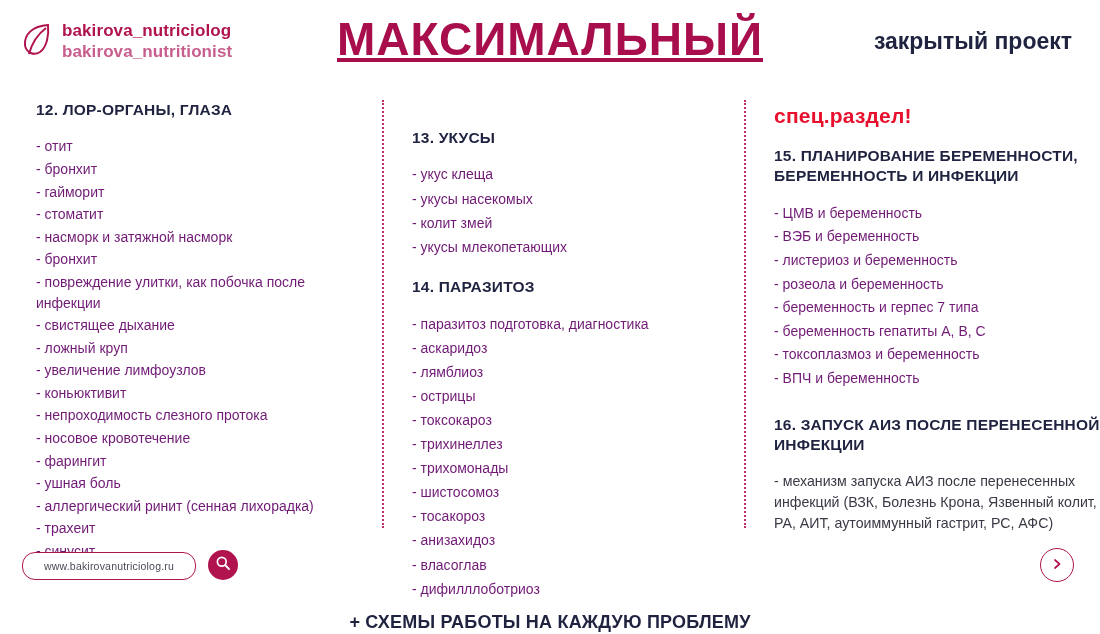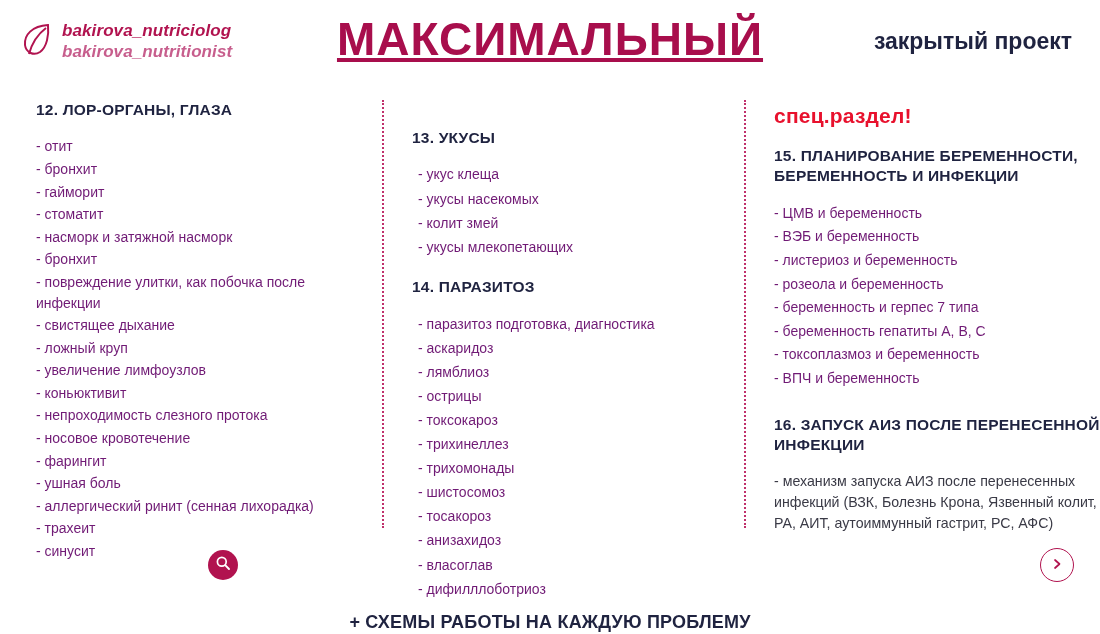--- a/index.html
+++ b/index.html
@@ -33,21 +33,20 @@
   }
   .brand-logo {
     width: 30px;
     height: 40px;
     position: relative;
   }
   .brand-names {
     display: flex;
     flex-direction: column;
     line-height: 1.25;
-    font-style: italic;
   }
   .brand-name-1 {
     font-size: 17px;
     font-weight: bold;
     color: #b1134f;
     letter-spacing: .1px;
   }
   .brand-name-2 {
     font-size: 17px;
     font-weight: bold;
@@ -126,21 +125,21 @@
     margin: 0;
     padding: 0;
   }
   ul.items li {
     font-size: 14px;
     color: #701a75;
     line-height: 1.47;
     margin-bottom: 2.5px;
   }
   .col-1 ul.items li { margin-bottom: 2px; }
-  .col-2 ul.items li { margin-bottom: 3.5px; margin-left: 6px; }
+  .col-2 ul.items li { margin-bottom: 3.5px; }
   .col-3 ul.items li { margin-bottom: 3px; }
 
   .para {
     font-size: 14.2px;
     color: #3a3a46;
     line-height: 1.47;
     margin: 0;
   }
 
   
@@ -295,20 +294,23 @@
       <li>- токсоплазмоз и беременность</li>
       <li>- ВПЧ и беременность</li>
     </ul>
 
     <div class="sec-title t16">16. ЗАПУСК АИЗ ПОСЛЕ ПЕРЕНЕСЕННОЙ ИНФЕКЦИИ</div>
     <p class="para">- механизм запуска АИЗ после перенесенных инфекций (ВЗК, Болезнь Крона, Язвенный колит, РА, АИТ, аутоиммунный гастрит, РС, АФС)</p>
   </div>
 </div>
 
 <div class="footer">
+  <div class="site-chip">
+    <span>www.bakirovanutriciolog.ru</span>
+  </div>
 
   <div class="search-btn">
     <span>
       <svg width="16" height="16" viewBox="0 0 16 16" aria-hidden="true">
         <circle cx="6.8" cy="6.8" r="4.4" fill="none" stroke="#ffffff" stroke-width="1.7"></circle>
         <line x1="10.2" y1="10.2" x2="14" y2="14" stroke="#ffffff" stroke-width="1.9" stroke-linecap="round"></line>
       </svg>
     </span>
   </div>
 

